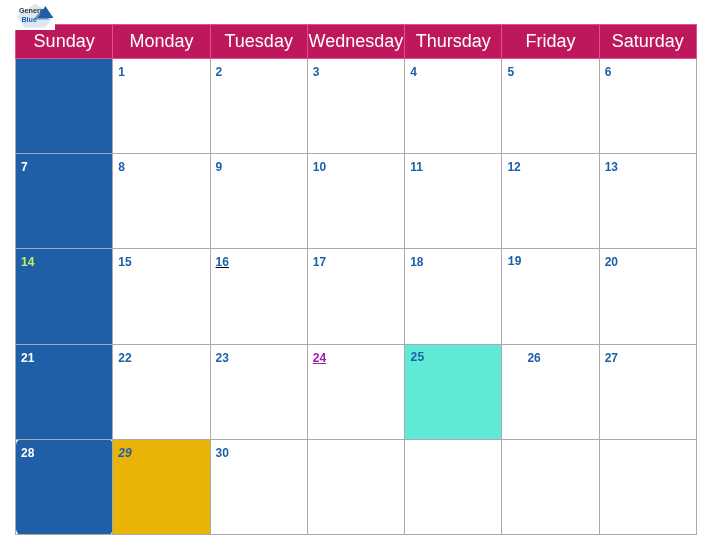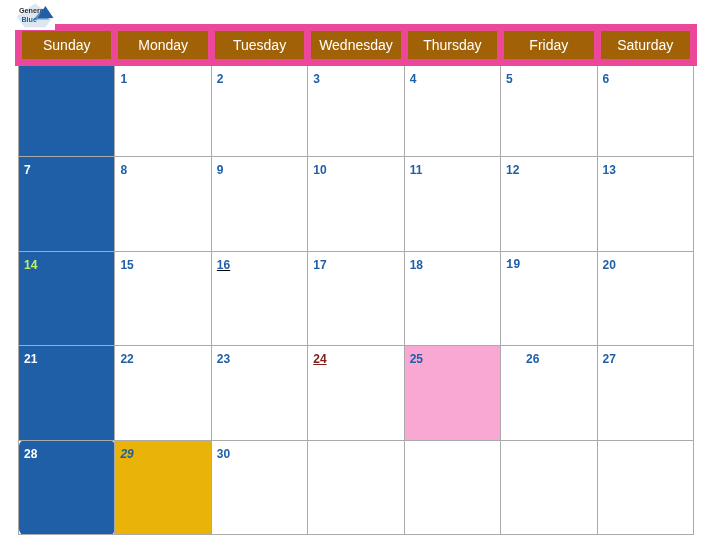--- a/index.html
+++ b/index.html
@@ -47,26 +47,26 @@
 
     
     .calendar {
       flex: 1;
       border: 1px solid #aaa;
       border-collapse: collapse;
       width: 100%;
       table-layout: fixed;
     }
     .calendar th {
-      background-color: #a16207;
+      background-color: #be185d;
       color: #fff;
       text-align: center;
-      font-size: 14px;
+      font-size: 18px;
       padding: 6px 0;
-      border: 7px solid #ec4899;
+      border: 1px solid #ec4899;
       font-weight: normal;
     }
     .calendar td {
       border: 1px solid #aaa;
       vertical-align: top;
       width: calc(100% / 7);
       height: 72px;
       padding: 3px 5px;
     }
     .day-number {
@@ -145,22 +145,22 @@
         <td style="background-color: rgb(255, 255, 255); text-decoration: underline;"><span class="day-number" style="color: rgb(30, 95, 168);">16</span></td>
         <td style="background-color: rgb(255, 255, 255);"><span class="day-number" style="color: rgb(30, 95, 168);">17</span></td>
         <td style="background-color: rgb(255, 255, 255);"><span class="day-number" style="color: rgb(30, 95, 168);">18</span></td>
         <td style="background-color: rgb(255, 255, 255); font-family: Liberation Mono, monospace;"><span class="day-number" style="color: rgb(30, 95, 168);">19</span></td>
         <td style="background-color: rgb(255, 255, 255);"><span class="day-number" style="color: rgb(30, 95, 168);">20</span></td>
       </tr>
       <tr class="calendar-row">
         <td style="background-color: rgb(30, 95, 168);"><span class="day-number" style="color: rgb(255, 255, 255);">21</span></td>
         <td style="background-color: rgb(255, 255, 255);"><span class="day-number" style="color: rgb(30, 95, 168);">22</span></td>
         <td style="background-color: rgb(255, 255, 255);"><span class="day-number" style="color: rgb(30, 95, 168);">23</span></td>
-        <td style="background-color: rgb(255, 255, 255);"><span class="day-number" style="color: #7f1d1d; text-decoration: underline;">24</span></td>
-        <td style="background-color: #f9a8d4;"><span class="day-number" style="color: rgb(30, 95, 168);">25</span></td>
+        <td style="background-color: rgb(255, 255, 255);"><span class="day-number" style="color: #a21caf; text-decoration: underline;">24</span></td>
+        <td style="background-color: #5eead4; font-family: Liberation Mono, monospace;"><span class="day-number" style="color: rgb(30, 95, 168);">25</span></td>
         <td style="background-color: rgb(255, 255, 255);"><span class="day-number" style="color: rgb(30, 95, 168); margin-left: 20px;">26</span></td>
         <td style="background-color: rgb(255, 255, 255);"><span class="day-number" style="color: rgb(30, 95, 168);">27</span></td>
       </tr>
       <tr class="calendar-row">
         <td style="background-color: rgb(30, 95, 168); border-radius: 6px;"><span class="day-number" style="color: rgb(255, 255, 255);">28</span></td>
         <td style="background-color: #eab308; font-style: italic;"><span class="day-number" style="color: rgb(30, 95, 168);">29</span></td>
         <td style="background-color: rgb(255, 255, 255);"><span class="day-number" style="color: rgb(30, 95, 168);">30</span></td>
         <td class="empty-cell"></td>
         <td class="empty-cell"></td>
         <td class="empty-cell"></td>

